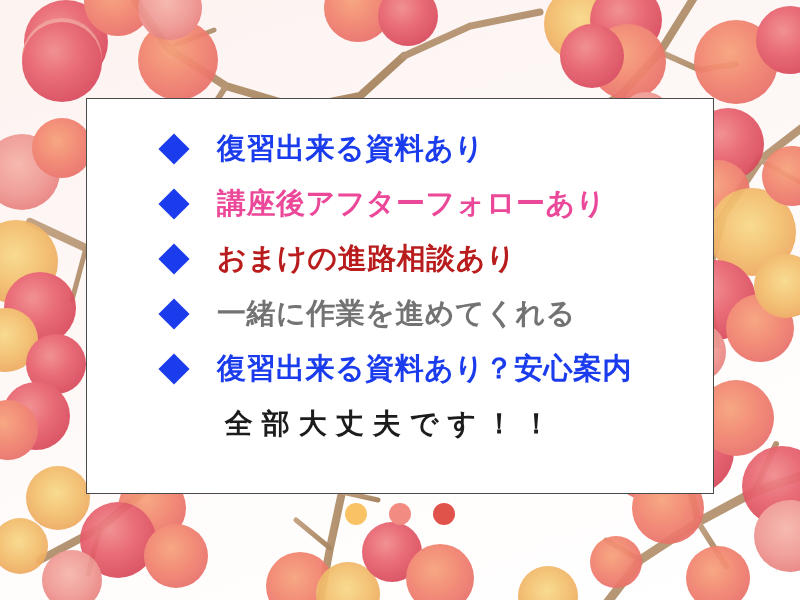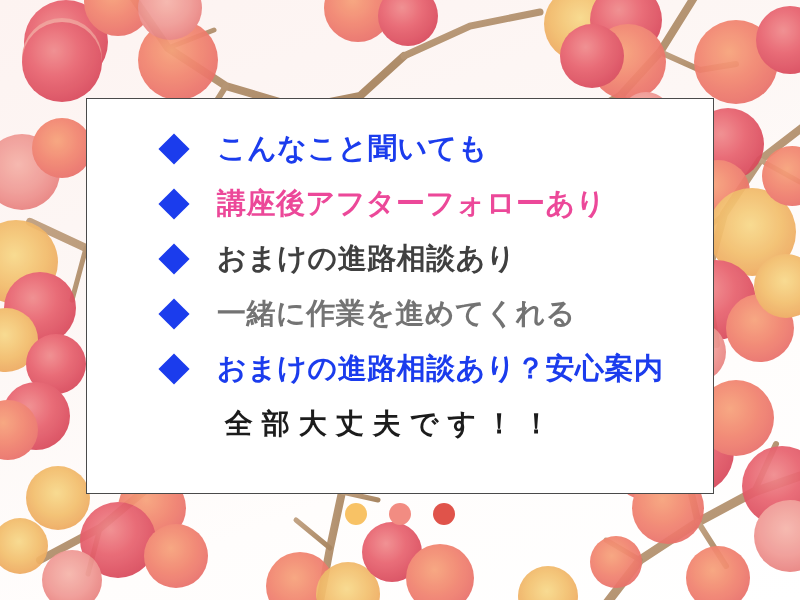--- a/index.html
+++ b/index.html
@@ -262,41 +262,41 @@
         <circle cx="548" cy="596" r="30" fill="url(#bg5)"></circle>
       </g>
     </svg>
   </div>
 
   <div class="panel" style="background: rgb(255, 255, 255); border-color: rgb(74, 74, 74);">
     <div class="bullet-list">
 
       <div class="bullet-row">
         <span class="diamond" style="background: rgb(27, 60, 237);"></span>
-        <span class="bullet-text" style="color: rgb(27, 60, 237);">こんなこと聞いても</span>
+        <span class="bullet-text" style="color: rgb(27, 60, 237);">復習出来る資料あり</span>
       </div>
 
       <div class="bullet-row">
         <span class="diamond" style="background: rgb(27, 60, 237);"></span>
         <span class="bullet-text" style="color: #ec4899;">講座後アフターフォローあり</span>
       </div>
 
       <div class="bullet-row">
         <span class="diamond" style="background: rgb(27, 60, 237);"></span>
-        <span class="bullet-text" style="color: #404040;">おまけの進路相談あり</span>
+        <span class="bullet-text" style="color: #b91c1c;">おまけの進路相談あり</span>
       </div>
 
       <div class="bullet-row">
         <span class="diamond" style="background: rgb(27, 60, 237);"></span>
         <span class="bullet-text" style="color: #737373;">一緒に作業を進めてくれる</span>
       </div>
 
       <div class="bullet-row">
         <span class="diamond" style="background: rgb(27, 60, 237);"></span>
-        <span class="bullet-text" style="color: rgb(27, 60, 237);">おまけの進路相談あり？安心案内</span>
+        <span class="bullet-text" style="color: rgb(27, 60, 237);">復習出来る資料あり？安心案内</span>
       </div>
 
       <div class="closing-row">
         <span class="closing-text" style="color: rgb(28, 28, 28);">全部大丈夫です！！</span>
       </div>
 
     </div>
   </div>
 
   <div class="dots">

